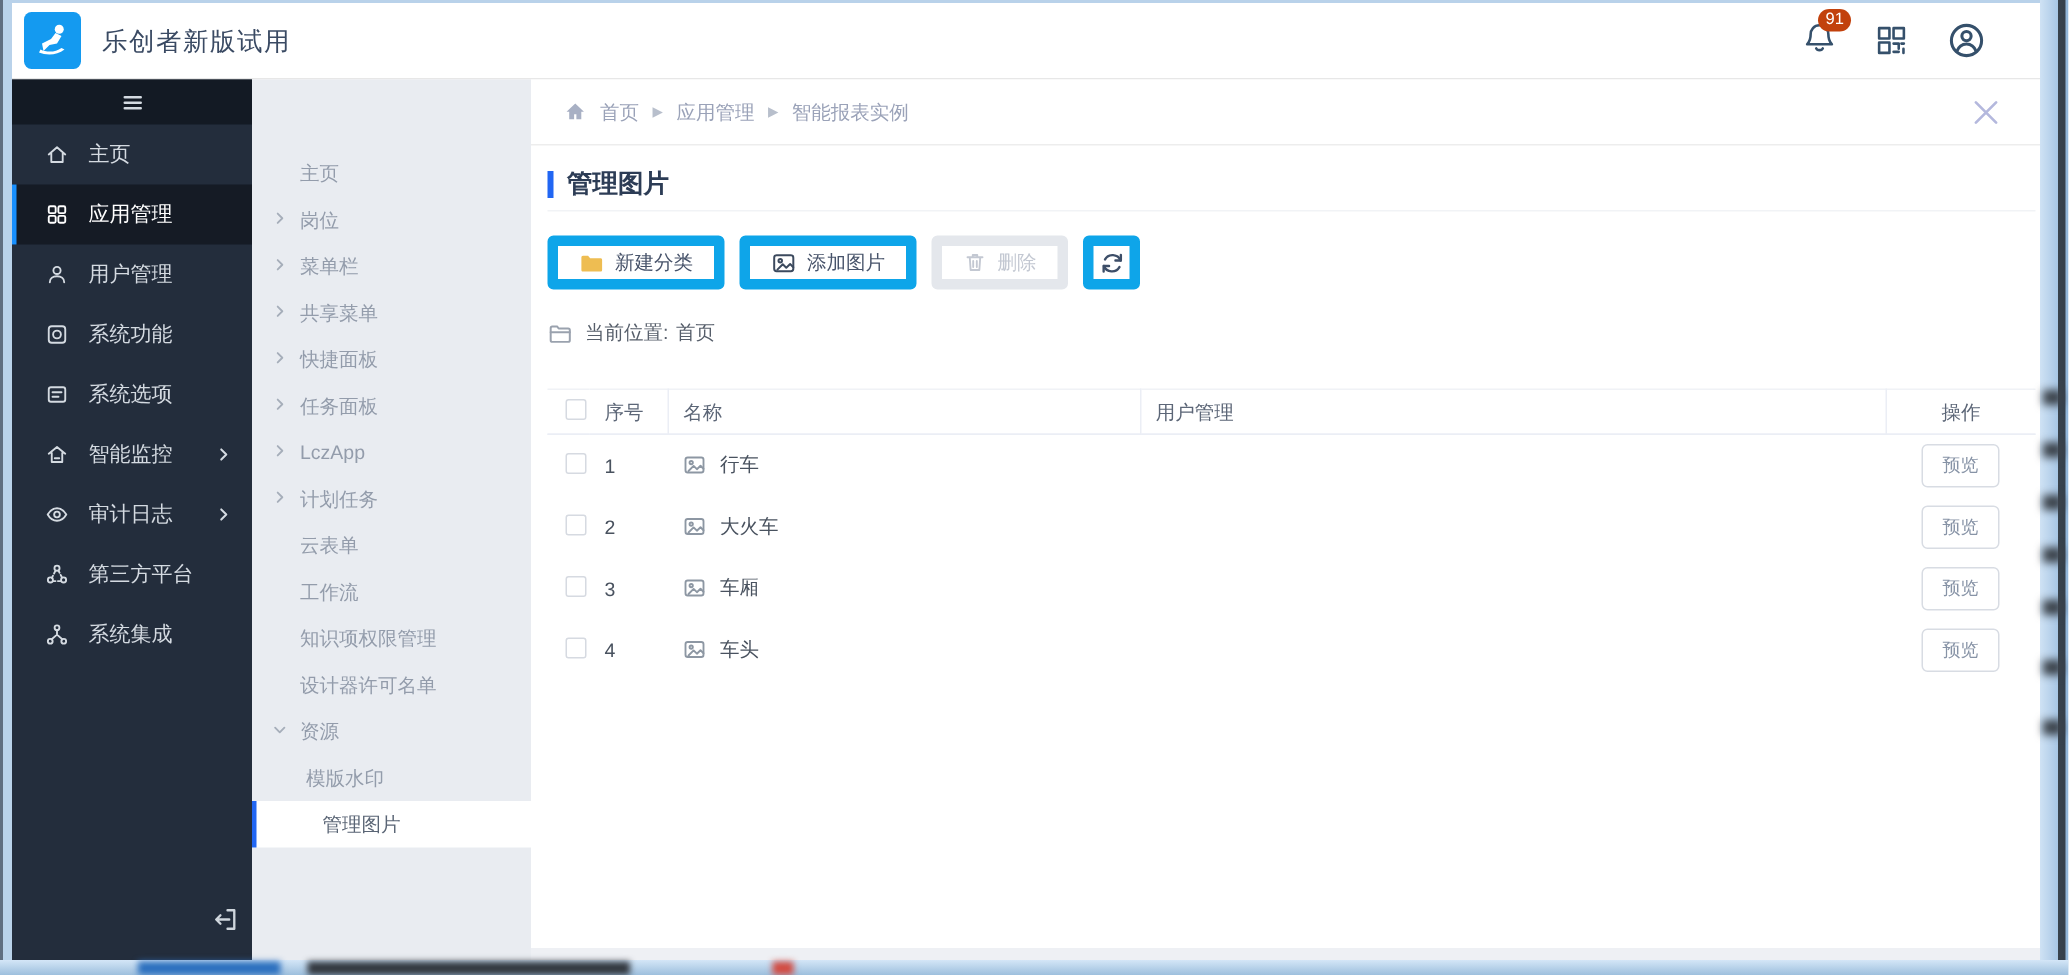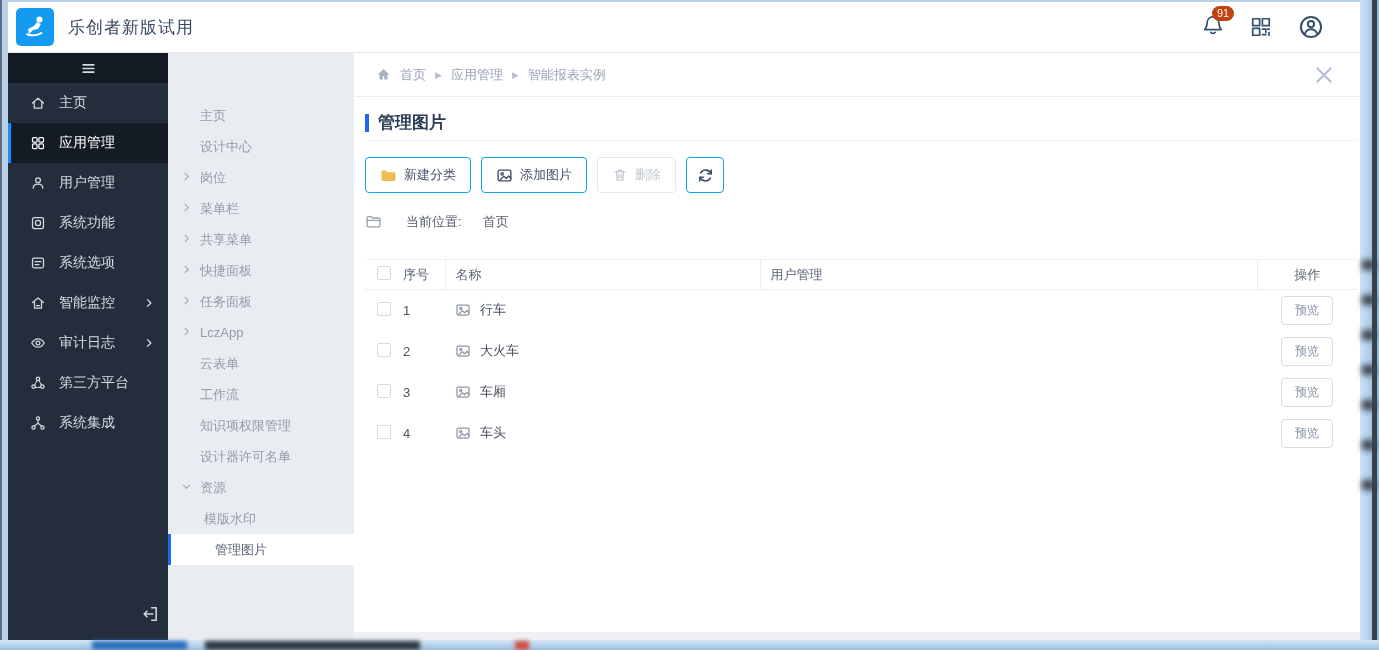--- a/index.html
+++ b/index.html
@@ -37,24 +37,24 @@
   .crumbbar { height:44px; border-bottom:1px solid #ededed; display:flex; align-items:center; padding:0 24px 0 22px; flex:0 0 auto; }
   .crumbs { display:flex; align-items:center; gap:9px; font-size:13px; color:#9aa2b8; }
   .crumb-sep { font-size:9px; color:#b8bfcc; }
   .close-x { margin-left:auto; color:#b4b8dd; cursor:pointer; display:flex; }
 
   .page { flex:1; padding:8px 3px 0 11px; display:flex; flex-direction:column; min-height:0; }
   .title-row { height:36px; display:flex; align-items:center; border-bottom:1px solid #f1f3f6; }
   .title-bar { width:4px; height:18px; background:#2166f3; margin-right:9px; }
   .page-title { font-size:17px; font-weight:bold; color:#2c3c55; }
   .toolbar { margin-top:16px; display:flex; align-items:center; gap:10px; }
-  .btn { display:inline-flex; align-items:center; gap:7px; background:#fff; border:1px solid #0ea5e9; border-radius:4px; padding:0 14px; height:36px; font-size:13px; color:#47536a; cursor:pointer; }
+  .btn { display:inline-flex; align-items:center; gap:7px; background:#fff; border:7px solid #0ea5e9; border-radius:4px; padding:0 14px; height:36px; font-size:13px; color:#47536a; cursor:pointer; }
   .btn.disabled { color:#c3c8d2; border-color:#e4e7ec; cursor:default; }
   .btn.icon-only { width:38px; justify-content:center; padding:0; color:#3d4e68; }
-  .loc-row { margin-top:20px; display:flex; align-items:flex-start; gap:24px; font-size:13px; color:#565e6a; }
+  .loc-row { margin-top:20px; display:flex; align-items:center; gap:8px; font-size:13px; color:#565e6a; }
 
   .tbl { margin-top:28px; width:100%; border-collapse:collapse; table-layout:fixed; }
   .tbl th { border-top:1px solid #f0f2f6; border-bottom:1px solid #ebeef5; border-right:1px solid #ebeef5; height:30px; font-weight:normal; font-size:13px; color:#5c6677; text-align:left; padding-left:10px; }
   .tbl th:last-child { border-right:none; text-align:center; padding-left:0; }
   .tbl th.cb-col, .tbl td.cb-col { width:28px; border-right:none; padding-left:12px; }
   .tbl td { height:41px; font-size:13px; color:#49525f; padding-left:10px; }
   .tbl td:last-child { text-align:center; padding-left:0; }
   .col-idx { width:52px; } .col-name { width:315px; } .col-act { width:100px; }
   .cbox { width:14px; height:14px; border:1px solid #d6dae1; border-radius:2px; background:#fff; display:inline-block; cursor:pointer; }
   .name-cell { display:flex; align-items:center; gap:9px; color:#49525f; }
@@ -202,23 +202,20 @@
               <path d="M9.5 2.5h4v11h-4M10.5 8H3M5.3 5.5L2.8 8l2.5 2.5"></path>
             </svg>
         </div>
       </div>
 
       <div class="submenu">
         <div class="sub-item">
             <span>主页</span>
           </div>
         <div class="sub-item">
-            <span>设计中心</span>
-          </div>
-        <div class="sub-item">
             <svg class="chev" width="11" height="11" viewBox="0 0 16 16" style="stroke-width:1.8">
               <path d="M6 3.5L10.5 8 6 12.5"></path>
             </svg>
             <span>岗位</span>
           </div>
         <div class="sub-item">
             <svg class="chev" width="11" height="11" viewBox="0 0 16 16" style="stroke-width:1.8">
               <path d="M6 3.5L10.5 8 6 12.5"></path>
             </svg>
             <span>菜单栏</span>
@@ -239,20 +236,26 @@
             <svg class="chev" width="11" height="11" viewBox="0 0 16 16" style="stroke-width:1.8">
               <path d="M6 3.5L10.5 8 6 12.5"></path>
             </svg>
             <span>任务面板</span>
           </div>
         <div class="sub-item">
             <svg class="chev" width="11" height="11" viewBox="0 0 16 16" style="stroke-width:1.8">
               <path d="M6 3.5L10.5 8 6 12.5"></path>
             </svg>
             <span>LczApp</span>
+          </div>
+        <div class="sub-item">
+            <svg class="chev" width="11" height="11" viewBox="0 0 16 16" style="stroke-width:1.8">
+              <path d="M6 3.5L10.5 8 6 12.5"></path>
+            </svg>
+            <span>计划任务</span>
           </div>
         <div class="sub-item">
             <span>云表单</span>
           </div>
         <div class="sub-item">
             <span>工作流</span>
           </div>
         <div class="sub-item">
             <span>知识项权限管理</span>
           </div>

